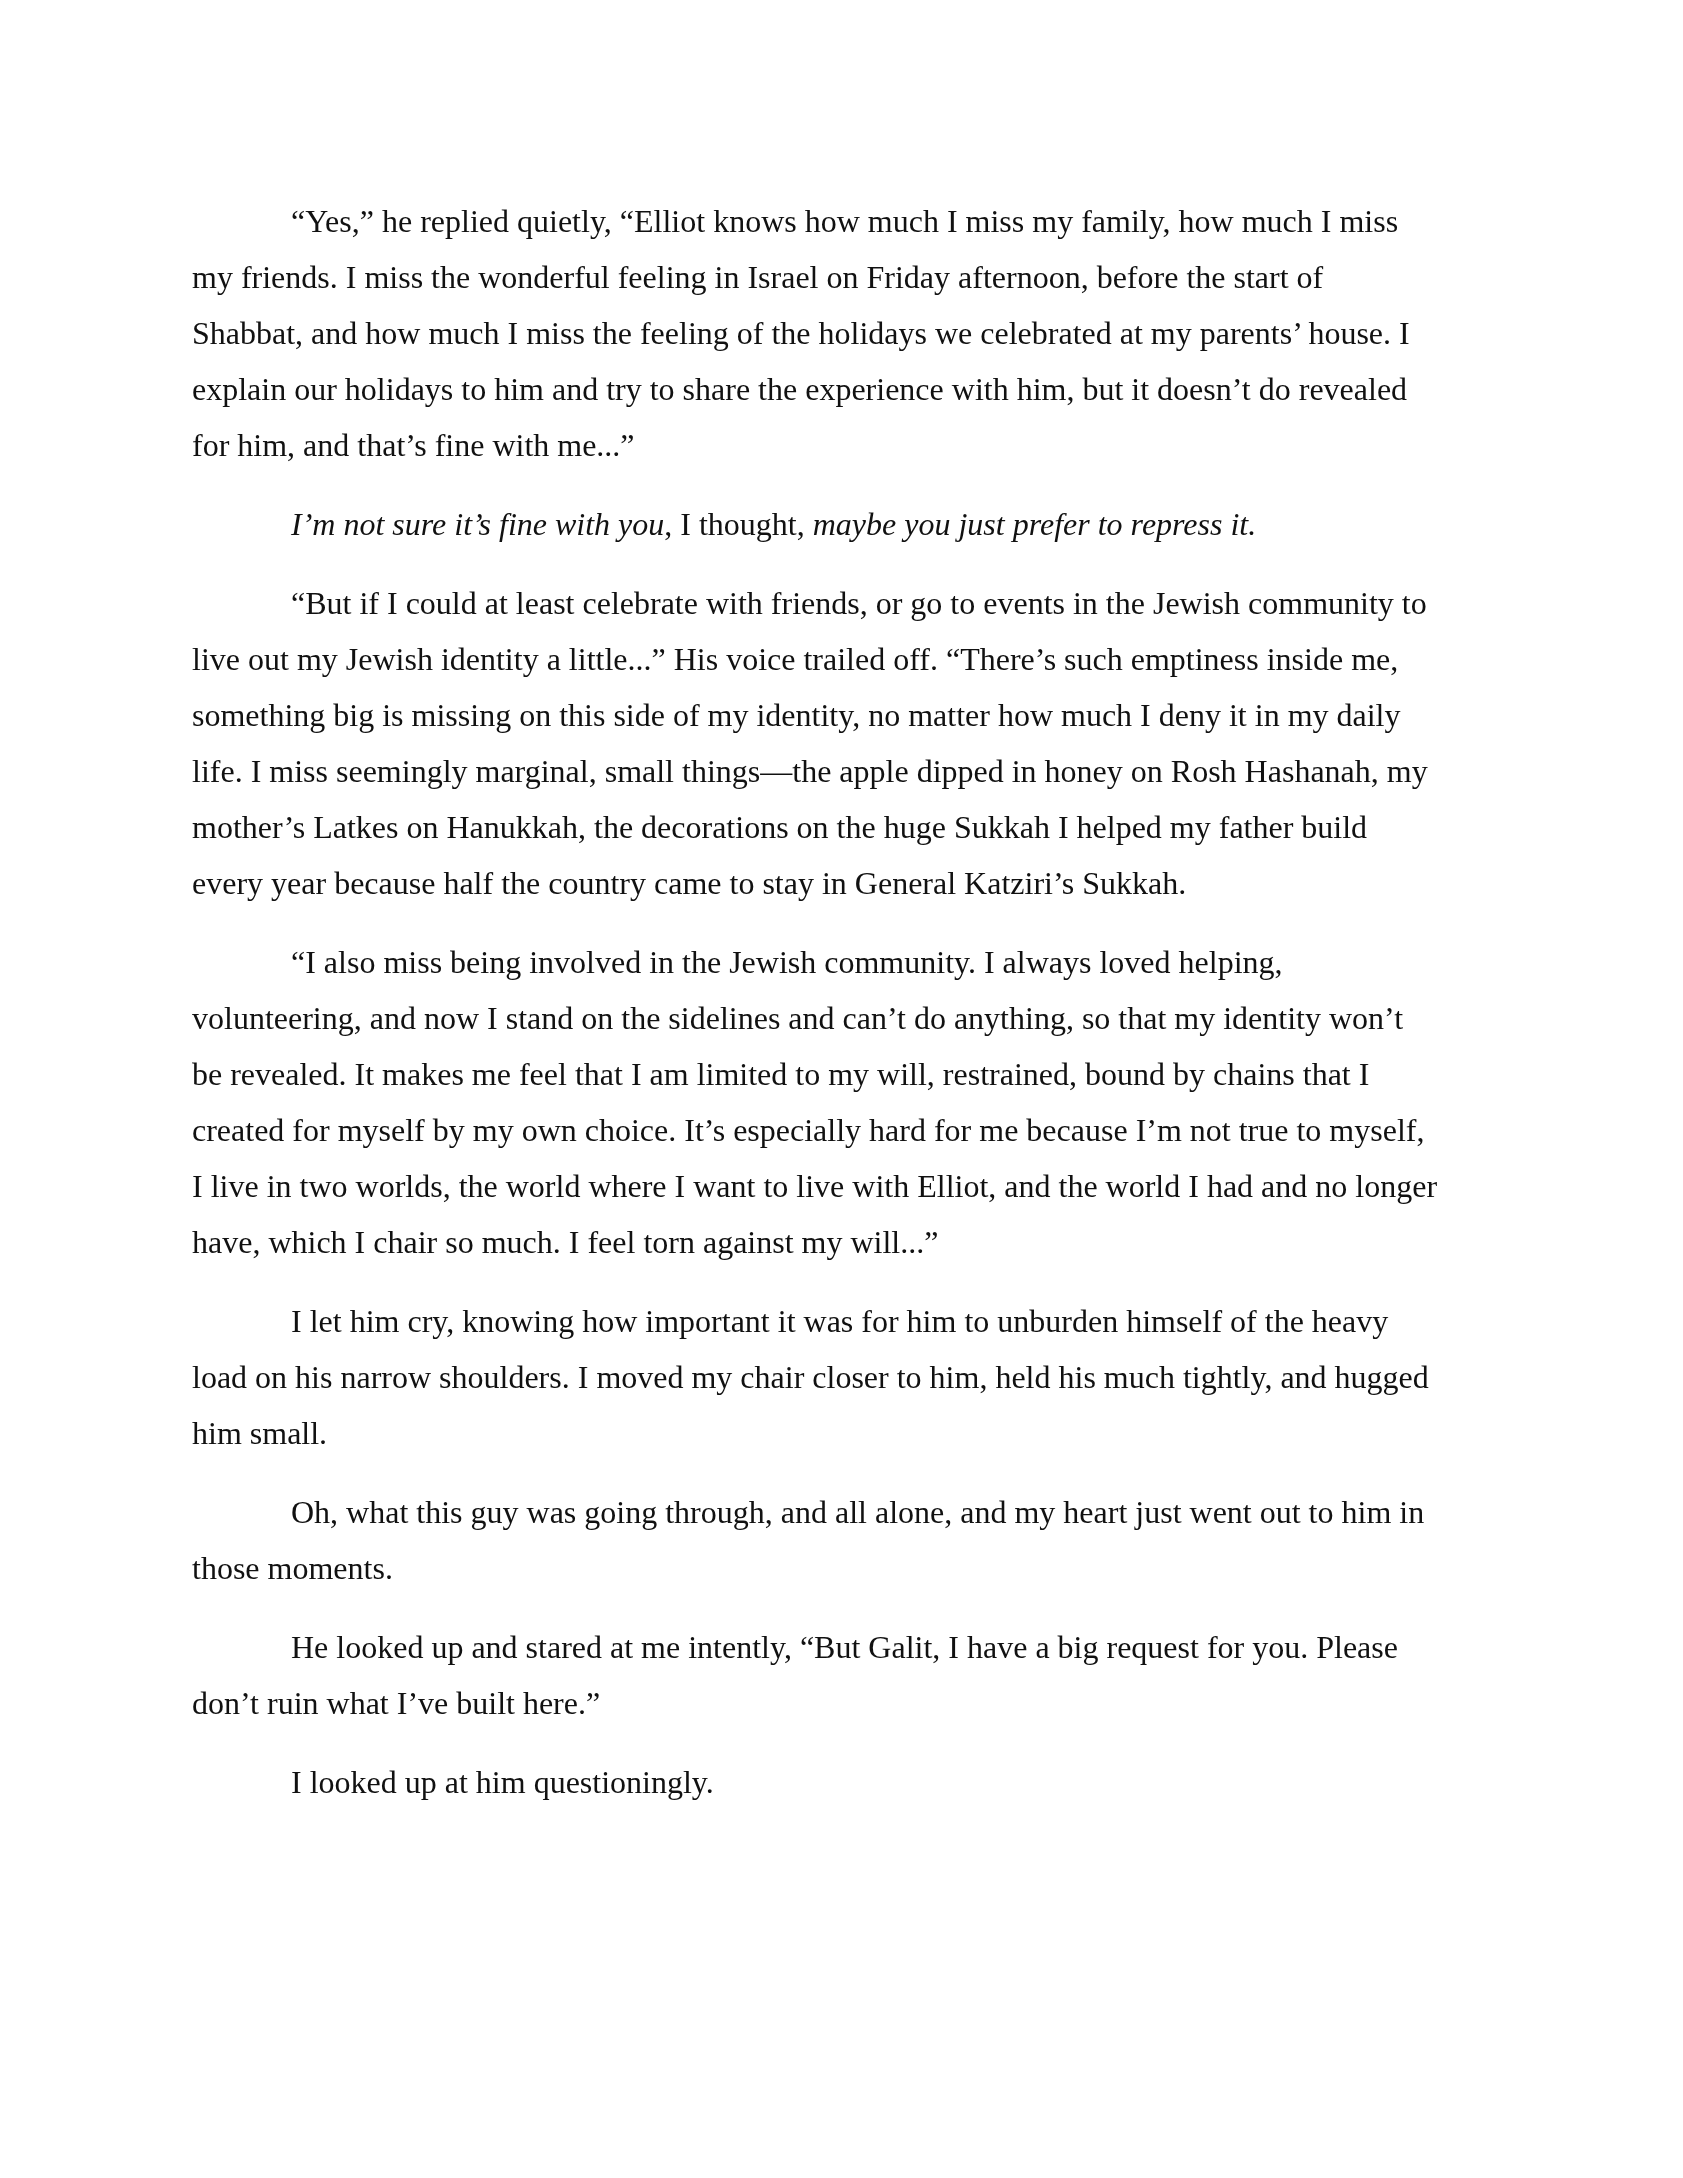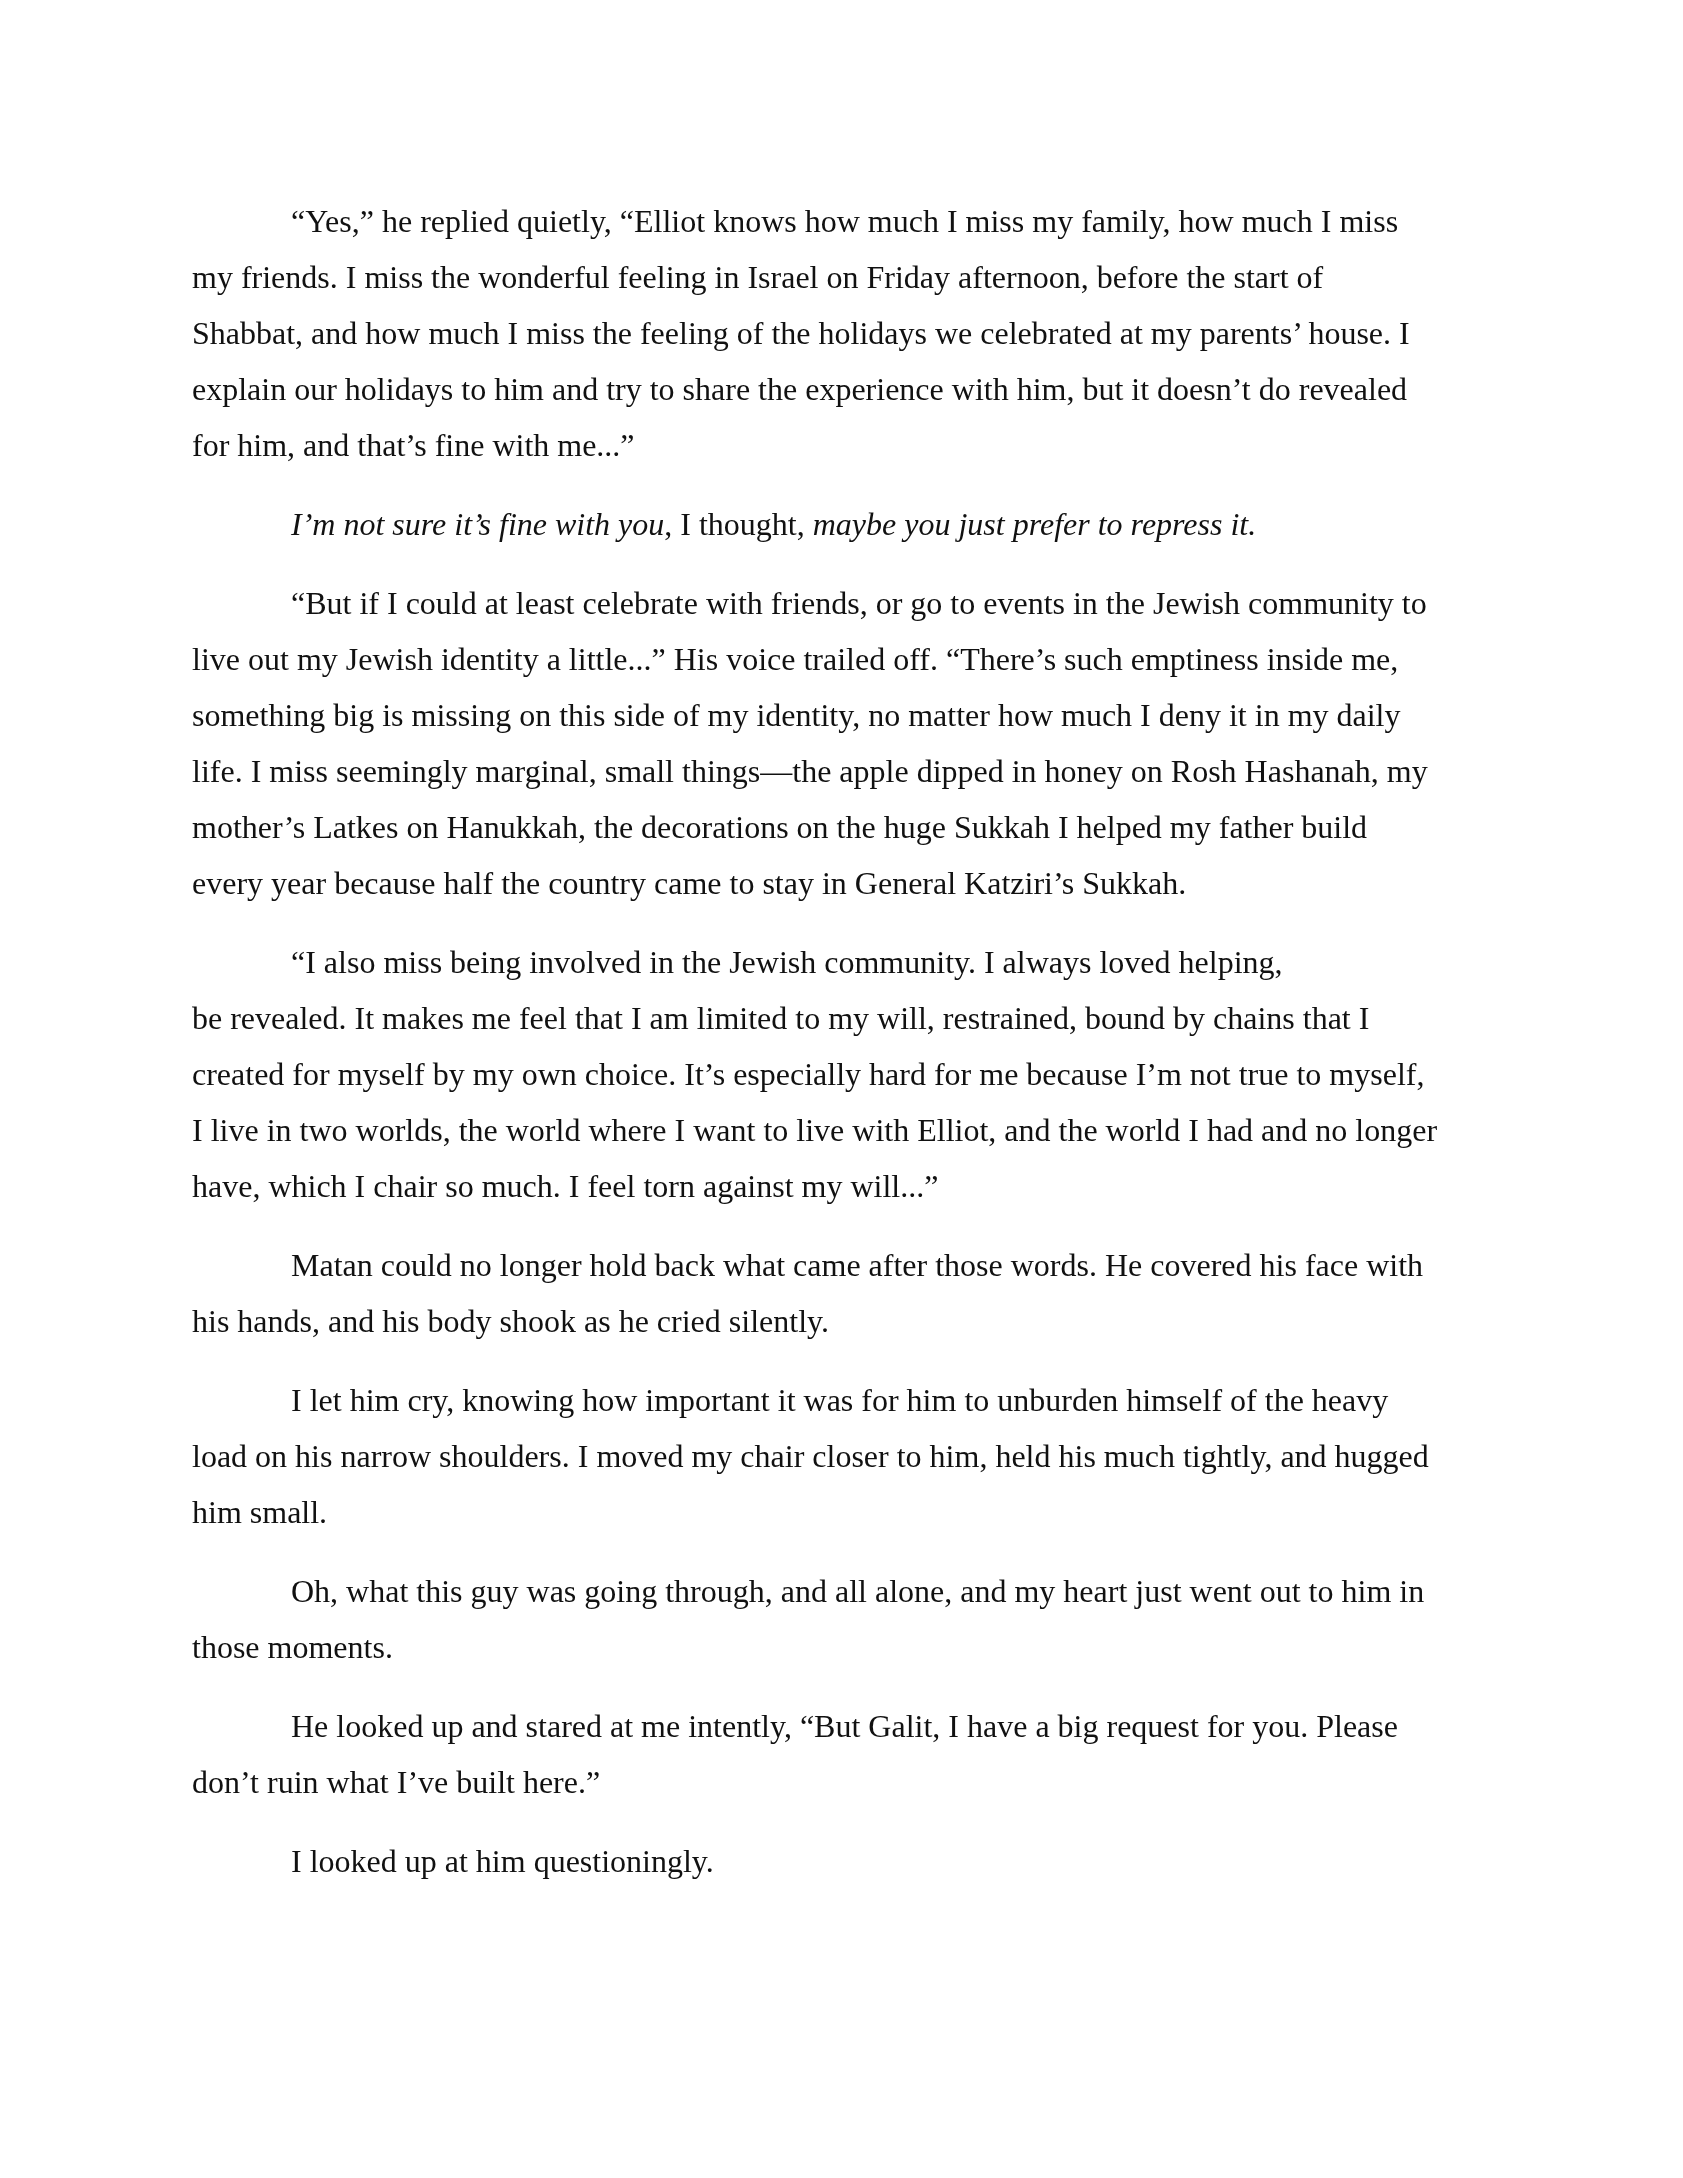--- a/index.html
+++ b/index.html
@@ -57,30 +57,27 @@
     <span class="line first">“But if I could at least celebrate with friends, or go to events in the Jewish community to</span>
     <span class="line">live out my Jewish identity a little...” His voice trailed off. “There’s such emptiness inside me,</span>
     <span class="line">something big is missing on this side of my identity, no matter how much I deny it in my daily</span>
     <span class="line">life. I miss seemingly marginal, small things—the apple dipped in honey on Rosh Hashanah, my</span>
     <span class="line">mother’s Latkes on Hanukkah, the decorations on the huge Sukkah I helped my father build</span>
     <span class="line">every year because half the country came to stay in General Katziri’s Sukkah.</span>
   </p>
 
   <p class="para">
     <span class="line first">“I also miss being involved in the Jewish community. I always loved helping,</span>
+    <span class="line">volunteering, and now I stand on the sidelines and can’t do anything, so that my identity won’t</span>
     <span class="line">be revealed. It makes me feel that I am limited to my will, restrained, bound by chains that I</span>
     <span class="line">created for myself by my own choice. It’s especially hard for me because I’m not true to myself,</span>
     <span class="line">I live in two worlds, the world where I want to live with Elliot, and the world I had and no longer</span>
     <span class="line">have, which I chair so much. I feel torn against my will...”</span>
   </p>
 
-  <p class="para">
-    <span class="line first">Matan could no longer hold back what came after those words. He covered his face with</span>
-    <span class="line">his hands, and his body shook as he cried silently.</span>
-  </p>
 
   <p class="para">
     <span class="line first">I let him cry, knowing how important it was for him to unburden himself of the heavy</span>
     <span class="line">load on his narrow shoulders. I moved my chair closer to him, held his much tightly, and hugged</span>
     <span class="line">him small.</span>
   </p>
 
   <p class="para">
     <span class="line first">Oh, what this guy was going through, and all alone, and my heart just went out to him in</span>
     <span class="line">those moments.</span>

